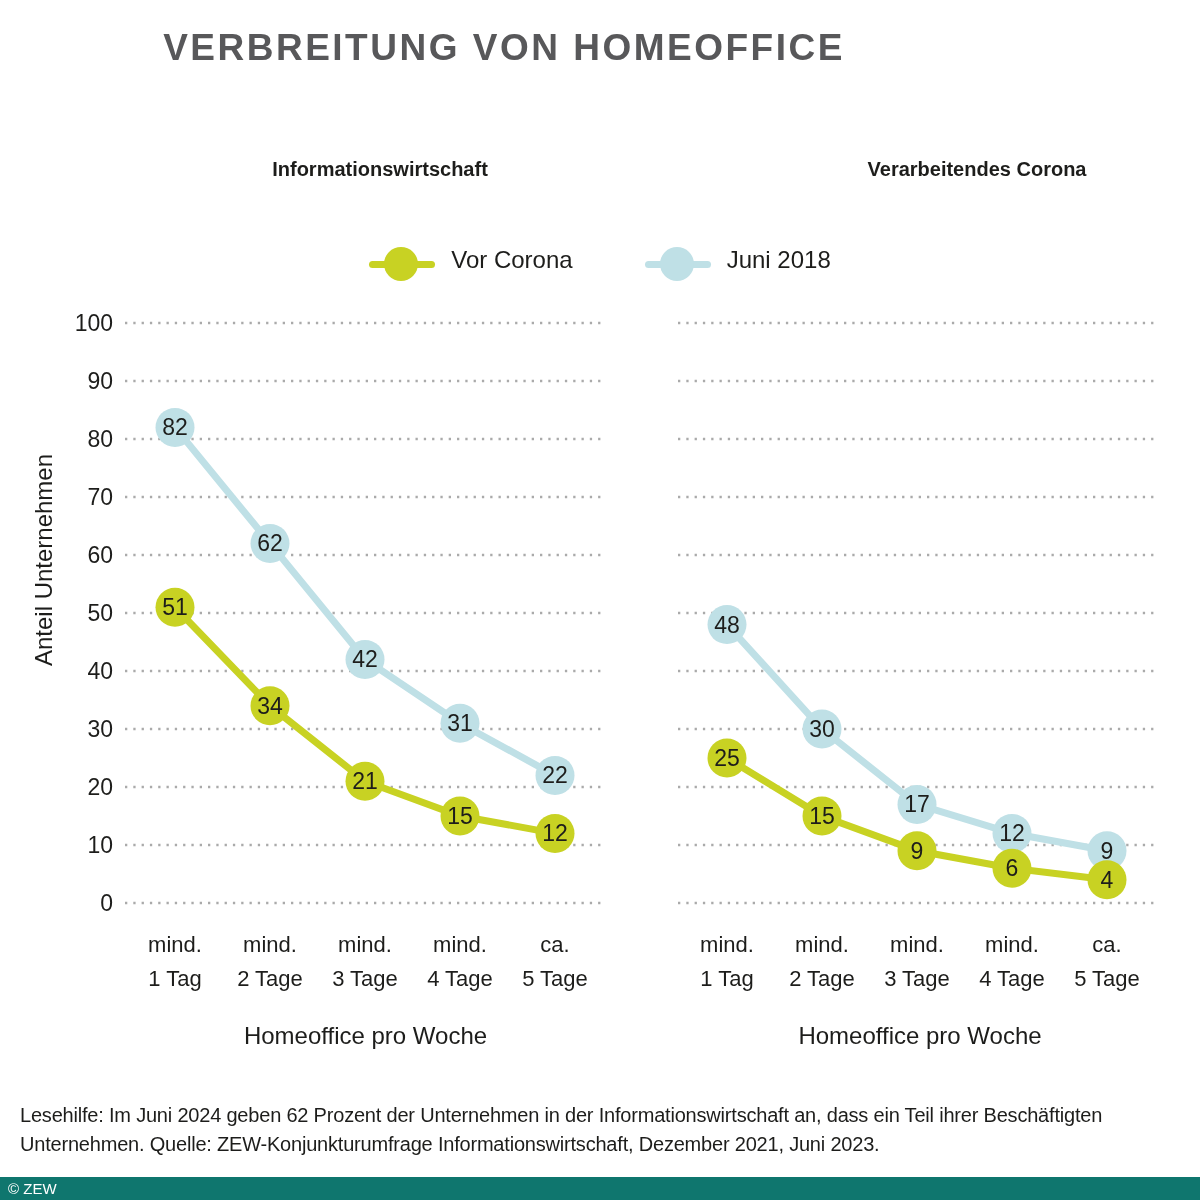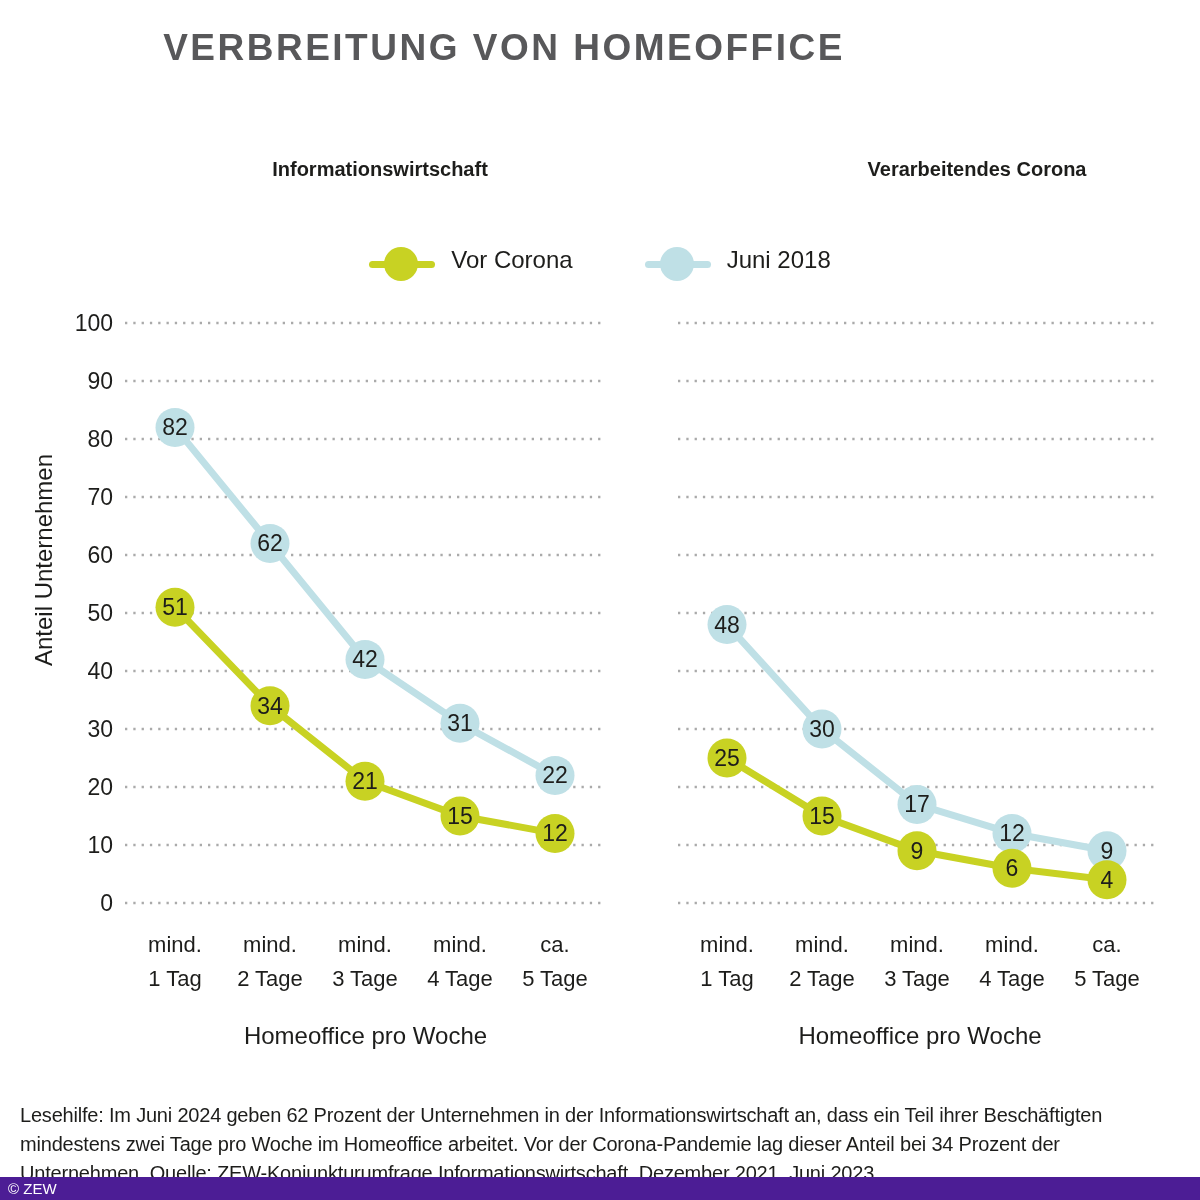--- a/index.html
+++ b/index.html
@@ -172,19 +172,18 @@
     <circle cx="917" cy="850.8" r="19.5" fill="#c8d223"></circle>
     <text x="917" y="858.8" class="dlabel" text-anchor="middle">9</text>
     <circle cx="1012" cy="868.2" r="19.5" fill="#c8d223"></circle>
     <text x="1012" y="876.2" class="dlabel" text-anchor="middle">6</text>
     <circle cx="1107" cy="879.8" r="19.5" fill="#c8d223"></circle>
     <text x="1107" y="887.8" class="dlabel" text-anchor="middle">4</text>
   </svg>
 
 <div class="footer">
   <div>Lesehilfe: Im Juni 2024 geben 62 Prozent der Unternehmen in der Informationswirtschaft an, dass ein Teil ihrer Beschäftigten</div>
-  <div>mindestens zwei Tage pro Woche im Homeoffice arbeitet. Vor der Corona-Pandemie lag dieser Anteil bei 34 Prozent der</div>
   <div>Unternehmen. Quelle: ZEW-Konjunkturumfrage Informationswirtschaft, Dezember 2021, Juni 2023.</div>
 </div>
 
-<div class="zew-bar" style="background: #4c1d95;">
+<div class="zew-bar" style="background: #0f766e;">
   <span>© ZEW</span>
 </div>
 
 </body></html>

